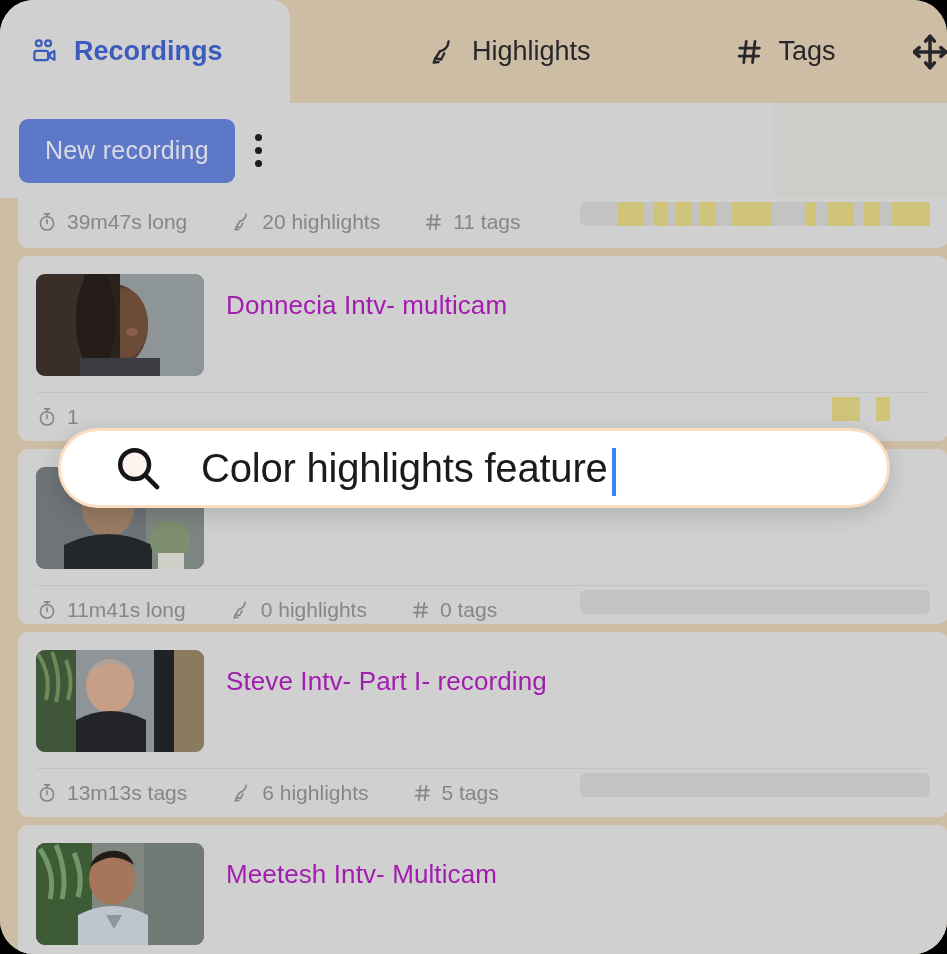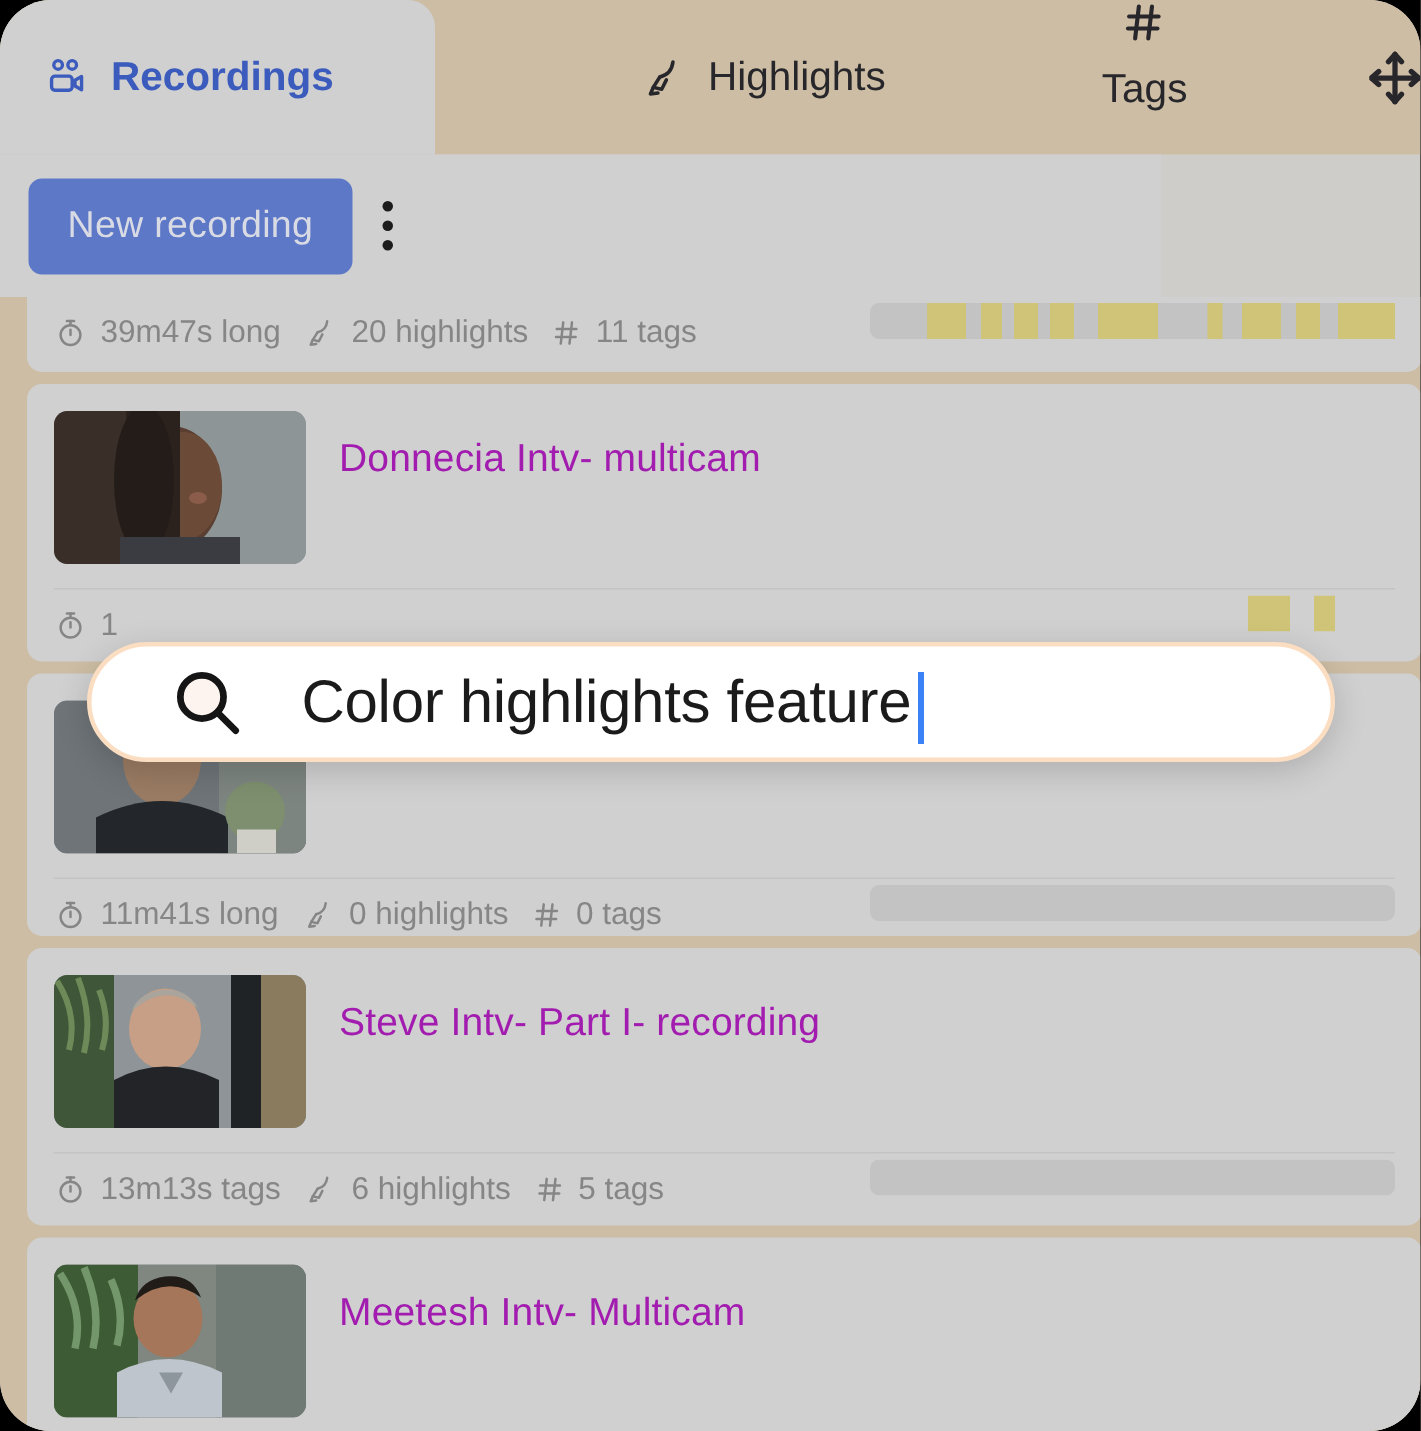--- a/index.html
+++ b/index.html
@@ -151,21 +151,21 @@
     font-size: 26px;
     color: #a21caf;
     padding-top: 16px;
     letter-spacing: .1px;
   }
 
   .rec-meta {
     display: flex;
     align-items: center;
     padding: 0 0 16px 18px;
-    gap: 16px;
+    gap: 44px;
     position: relative;
   }
 
   .meta-item {
     display: flex;
     align-items: center;
     gap: 9px;
     color: #868686;
     font-size: 21px;
   }
@@ -264,21 +264,21 @@
       <span class="tab-icon">
         <svg width="30" height="30" viewBox="0 0 24 24" fill="none" stroke="#27262a" stroke-width="1.9" stroke-linecap="round" stroke-linejoin="round">
           <path d="M16.5 3.5 C16 8 13.5 10.5 9.5 11.5"></path>
           <path d="M9.5 11.5 L6 17 L10.5 18 L13 13"></path>
           <path d="M6 17 L4.5 20.5 L8.5 20"></path>
         </svg>
       </span>
       <span class="tab-label">Highlights</span>
     </div>
 
-    <div class="tab" style="margin-left:88px;flex-direction:column;">
+    <div class="tab" style="margin-left:88px;">
       <span class="tab-icon">
         <svg width="30" height="30" viewBox="0 0 24 24" fill="none" stroke="#27262a" stroke-width="2.2" stroke-linecap="round">
           <path d="M9 3.5 L7 20.5"></path>
           <path d="M16 3.5 L14 20.5"></path>
           <path d="M3.8 8.8 L19.5 8.8"></path>
           <path d="M3.2 15.2 L18.9 15.2"></path>
         </svg>
       </span>
       <span class="tab-label">Tags</span>
     </div>

